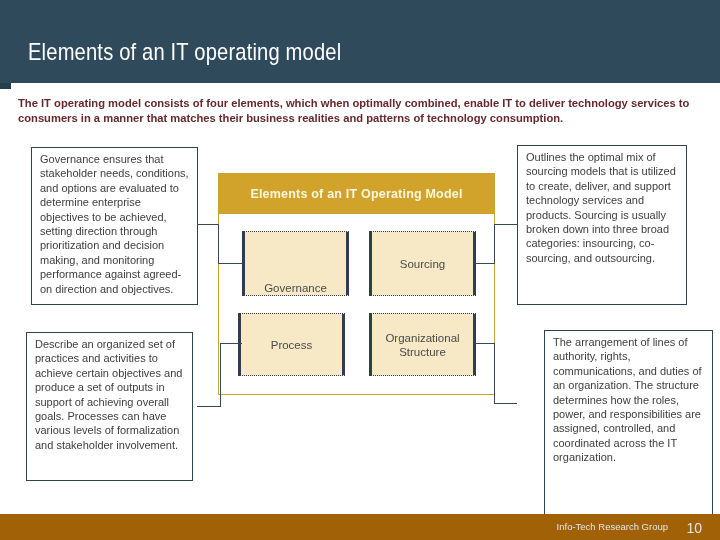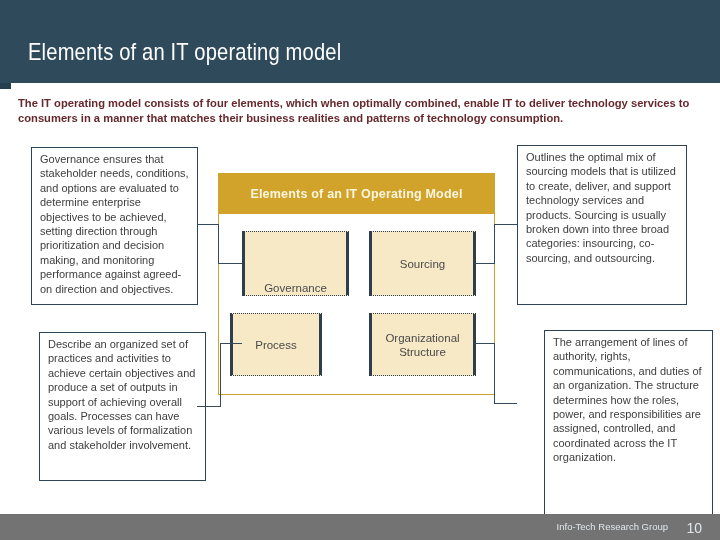--- a/index.html
+++ b/index.html
@@ -20,21 +20,21 @@
     position:absolute;left:18px;top:96px;width:690px;margin:0;
     color:#66282c;font-weight:700;font-size:11.2px;line-height:15px;
   }
   
   .desc-box{
     position:absolute;background:#ffffff;border:1px solid #2e4353;box-sizing:border-box;
     padding:4px 6px 8px 8px;color:#3d3d3d;font-size:11px;line-height:14.4px;
   }
   .desc-box p{margin:0;}
   .box-governance{left:31px;top:147px;width:167px;height:158px;}
-  .box-process{left:39px;top:332px;width:167px;height:149px;}
+  .box-process{left:26px;top:332px;width:167px;height:149px;}
   .box-sourcing{left:517px;top:145px;width:170px;height:160px;}
   .box-orgstructure{left:517px;top:330px;width:169px;height:198px;margin-left:27px;}
   
   .diagram{
     position:absolute;left:218px;top:173px;width:277px;height:222px;
     background:#ffffff;border:1px solid #c9a42e;box-sizing:border-box;
   }
   .diagram-header{
     position:absolute;left:0;top:0;width:100%;height:40px;background:#d1a32a;
     display:flex;align-items:center;justify-content:center;
@@ -42,40 +42,40 @@
   }
   .element-box{
     position:absolute;background:#f7e8c6;box-sizing:border-box;
     border-top:1px dotted #2e3e4c;border-bottom:1px dotted #2e3e4c;
     border-left:3px solid #2e3e4c;border-right:3px solid #2e3e4c;
     display:flex;align-items:center;justify-content:center;text-align:center;
     color:#4a4a4a;font-size:11.5px;line-height:14px;padding:0 2px;
   }
   .el-governance{left:23px;top:57px;width:107px;height:65px;align-items:flex-end;}
   .el-sourcing{left:150px;top:57px;width:107px;height:65px;}
-  .el-process{left:11px;top:139px;width:92px;height:63px;}
+  .el-process{left:19px;top:139px;width:107px;height:63px;}
   .el-orgstructure{left:150px;top:139px;width:107px;height:63px;}
   
   .conn{position:absolute;background:#36495a;}
   .c1a{left:197px;top:224px;width:22px;height:1px;}
   .c1b{left:218px;top:224px;width:1px;height:40px;}
   .c1c{left:218px;top:263px;width:24px;height:1px;}
   .c2a{left:197px;top:406px;width:24px;height:1px;}
   .c2b{left:220px;top:343px;width:1px;height:64px;}
   .c2c{left:220px;top:343px;width:22px;height:1px;}
   .c3a{left:474px;top:263px;width:21px;height:1px;}
   .c3b{left:494px;top:224px;width:1px;height:40px;}
   .c3c{left:494px;top:224px;width:23px;height:1px;}
   .c4a{left:474px;top:343px;width:21px;height:1px;}
   .c4b{left:494px;top:343px;width:1px;height:61px;}
   .c4c{left:494px;top:403px;width:23px;height:1px;}
   
   .source{position:absolute;left:28px;top:496px;margin:0;color:#3a3a3a;font-size:8.5px;}
   .footer-bar{
-    position:absolute;left:0;top:514px;width:720px;height:26px;background:#737373;
+    position:absolute;left:0;top:514px;width:720px;height:26px;background:#a16207;
     color:#dfe7ec;font-size:9.5px;
   }
   .footer-brand{position:absolute;right:52px;top:7px;}
   .footer-page{position:absolute;right:18px;top:6px;font-size:14px;}
 </style>
 </head>
 <body>
 
 <div class="slide">
 

